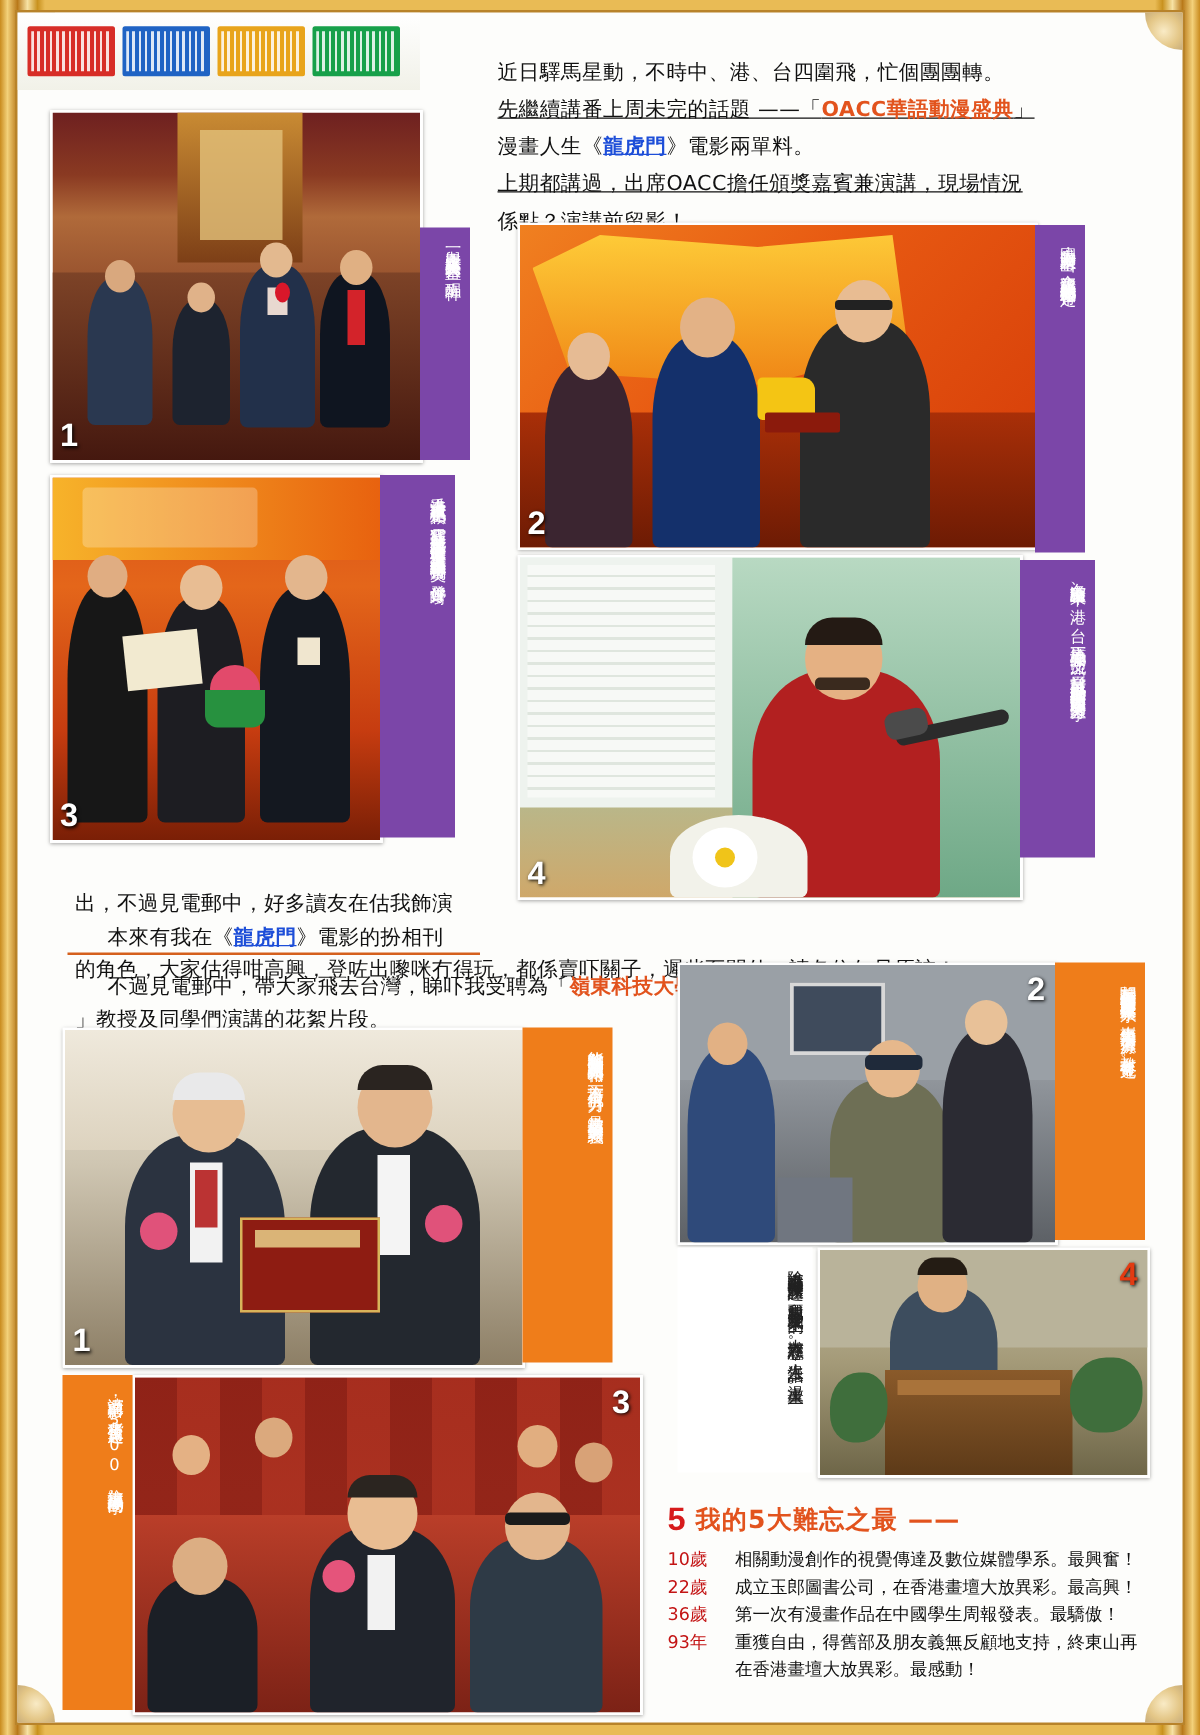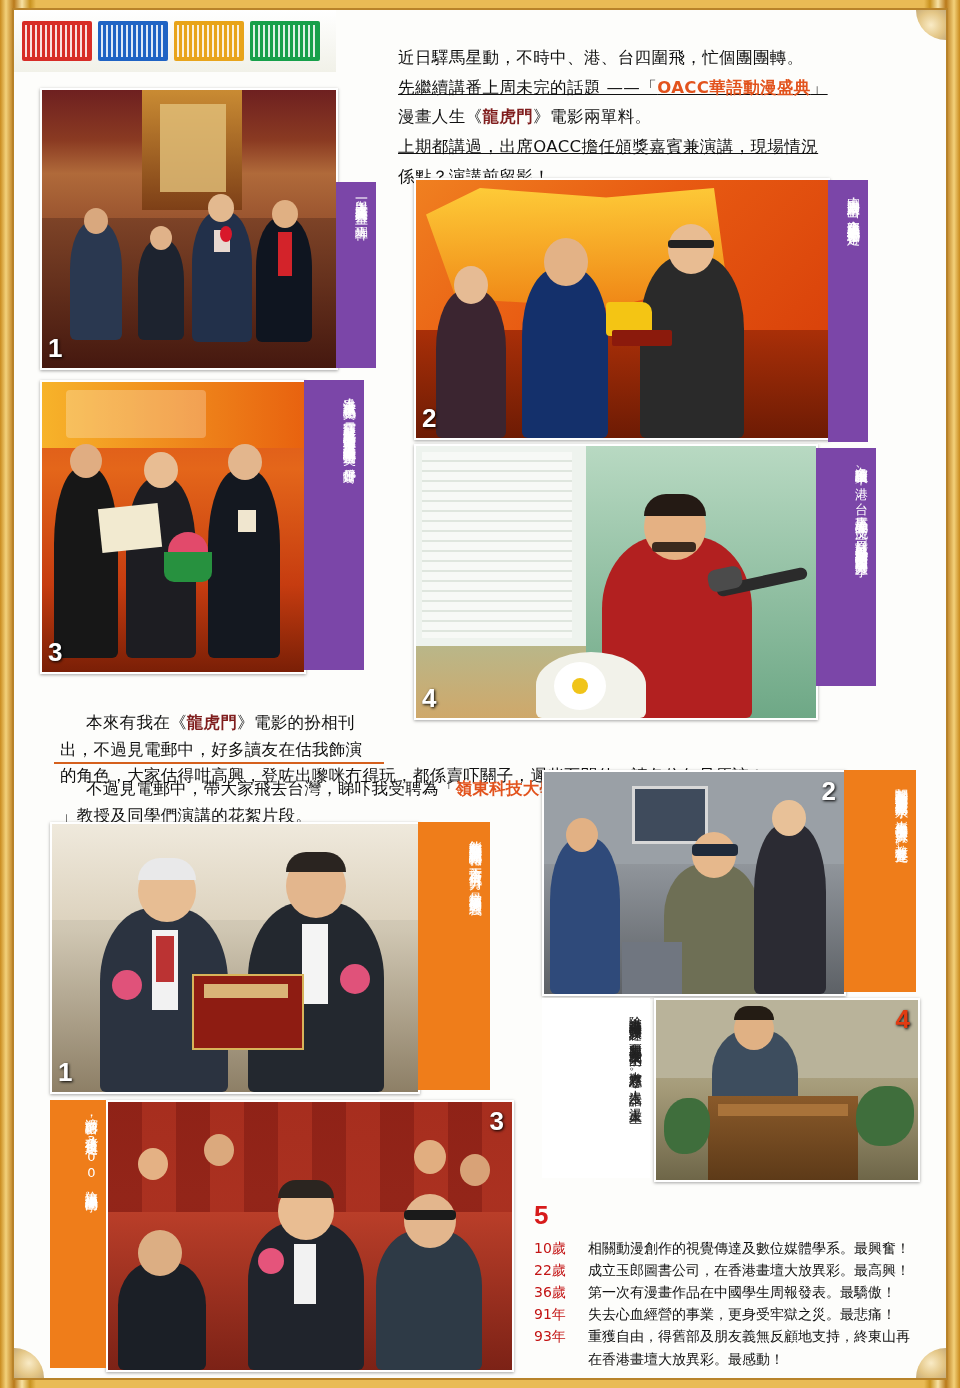--- a/index.html
+++ b/index.html
@@ -58,21 +58,21 @@
 
   
   .intro{
     position:absolute;left:384px;top:34px;width:528px;
     font-size:16.5px;line-height:1.68;color:#111;letter-spacing:.4px;
     font-family:"DejaVu Sans","Liberation Sans",sans-serif;
   }
   .intro p{margin:0 0 2px 0;text-indent:0;}
   .ind{text-indent:26px;text-decoration:underline;}
   .hl-orange{color:#e2531d;font-weight:bold;}
-  .hl-red{color:#7f1d1d;font-weight:bold;}
+  .hl-red{color:#1d4ed8;font-weight:bold;text-decoration:underline;}
 
   
   .photo{position:absolute;overflow:hidden;border:2px solid #fff;box-shadow:0 1px 3px rgba(0,0,0,.35);}
   .num{
     position:absolute;left:6px;bottom:4px;color:#fff;font-size:26px;font-weight:bold;
     text-shadow:1px 1px 3px #000;font-family:"Liberation Sans",sans-serif;
   }
   .num.tr{left:auto;right:8px;top:4px;bottom:auto;}
   .num.red{color:#e23b12;}
 
@@ -219,22 +219,22 @@
       <div style="position:absolute;left:292px;top:122px;width:34px;height:22px;background:#4b4b4b;transform:rotate(-12deg);border-radius:8px;"></div>
       <div style="position:absolute;left:120px;top:206px;width:110px;height:66px;background:#f2f2ea;border-radius:50% 50% 6px 6px;"></div>
       <div style="position:absolute;left:138px;top:216px;width:52px;height:48px;background:#fff;border-radius:50%;"></div>
       <div style="position:absolute;left:156px;top:232px;width:16px;height:16px;background:#f0c419;border-radius:50%;"></div>
     </div>
     <div class="num">4</div>
   </div>
   <div class="vcap purple" style="left:802px;top:438px;width:60px;height:238px;">名家論壇匯聚中、港、台、馬等地業界一同交流，當日我就以「香港動漫如何開拓大陸市場」與同業分享。</div>
 
   <div class="mid-text">
+    <p style="margin:0;">出，不過見電郵中，好多讀友在估我飾演</p>
     <p style="margin:0;text-indent:26px;"><span>本來有我在《</span><span class="hl-red">龍虎門</span><span>》電影的扮相刊</span></p>
-    <p style="margin:0;">出，不過見電郵中，好多讀友在估我飾演</p>
     <p style="margin:0;">的角色，大家估得咁高興，登咗出嚟咪冇得玩，都係賣吓關子，遲些至開估，請各位仁兄原諒！</p>
   </div>
   <div class="rule"></div>
   <div class="mid-text2">
     <p style="margin:0;text-indent:26px;"><span>不過見電郵中，帶大家飛去台灣，睇吓我受聘為「</span><span class="hl-orange">嶺東科技大學</span></p>
     <p style="margin:0;">」教授及同學們演講的花絮片段。</p>
   </div>
 
   <div class="photo" style="left:36px;top:812px;width:366px;height:268px;">
     <div class="sc" style="background:linear-gradient(180deg,#e8e2d4 0%,#cfc6b2 40%,#8d7f66 100%);">
@@ -307,39 +307,36 @@
       <div class="fig" style="left:10px;top:160px;width:88px;height:108px;background:#1b1f26;"></div>
       <div class="head" style="left:30px;top:128px;width:44px;height:46px;background:#dcae83;"></div>
     </div>
     <div class="num tr">3</div>
   </div>
   <div class="vcap orange" style="left:36px;top:1090px;width:56px;height:268px;">演講前留影，背後坐了超過300位專誠來捧場的同學。</div>
 
   <div class="list-panel">
     <div class="list-title">
       <span class="list-num">5</span>
+      <span class="list-head">我的5大難忘之最 ——</span>
     </div>
     <div class="list-rows">
       <div class="list-row">
         <span class="age">10歲</span>
         <span class="desc">相關動漫創作的視覺傳達及數位媒體學系。最興奮！</span>
       </div>
       <div class="list-row">
         <span class="age">22歲</span>
         <span class="desc">成立玉郎圖書公司，在香港畫壇大放異彩。最高興！</span>
       </div>
       <div class="list-row">
         <span class="age">36歲</span>
         <span class="desc">第一次有漫畫作品在中國學生周報發表。最驕傲！</span>
       </div>
       <div class="list-row">
-        <span class="age">91年</span>
-        <span class="desc">失去心血經營的事業，更身受牢獄之災。最悲痛！</span>
-      </div>
-      <div class="list-row">
         <span class="age">93年</span>
         <span class="desc">重獲自由，得舊部及朋友義無反顧地支持，終東山再</span>
       </div>
       <div class="list-row">
         <span class="age"></span>
         <span class="desc">在香港畫壇大放異彩。最感動！</span>
       </div>
     </div>
   </div>
 

